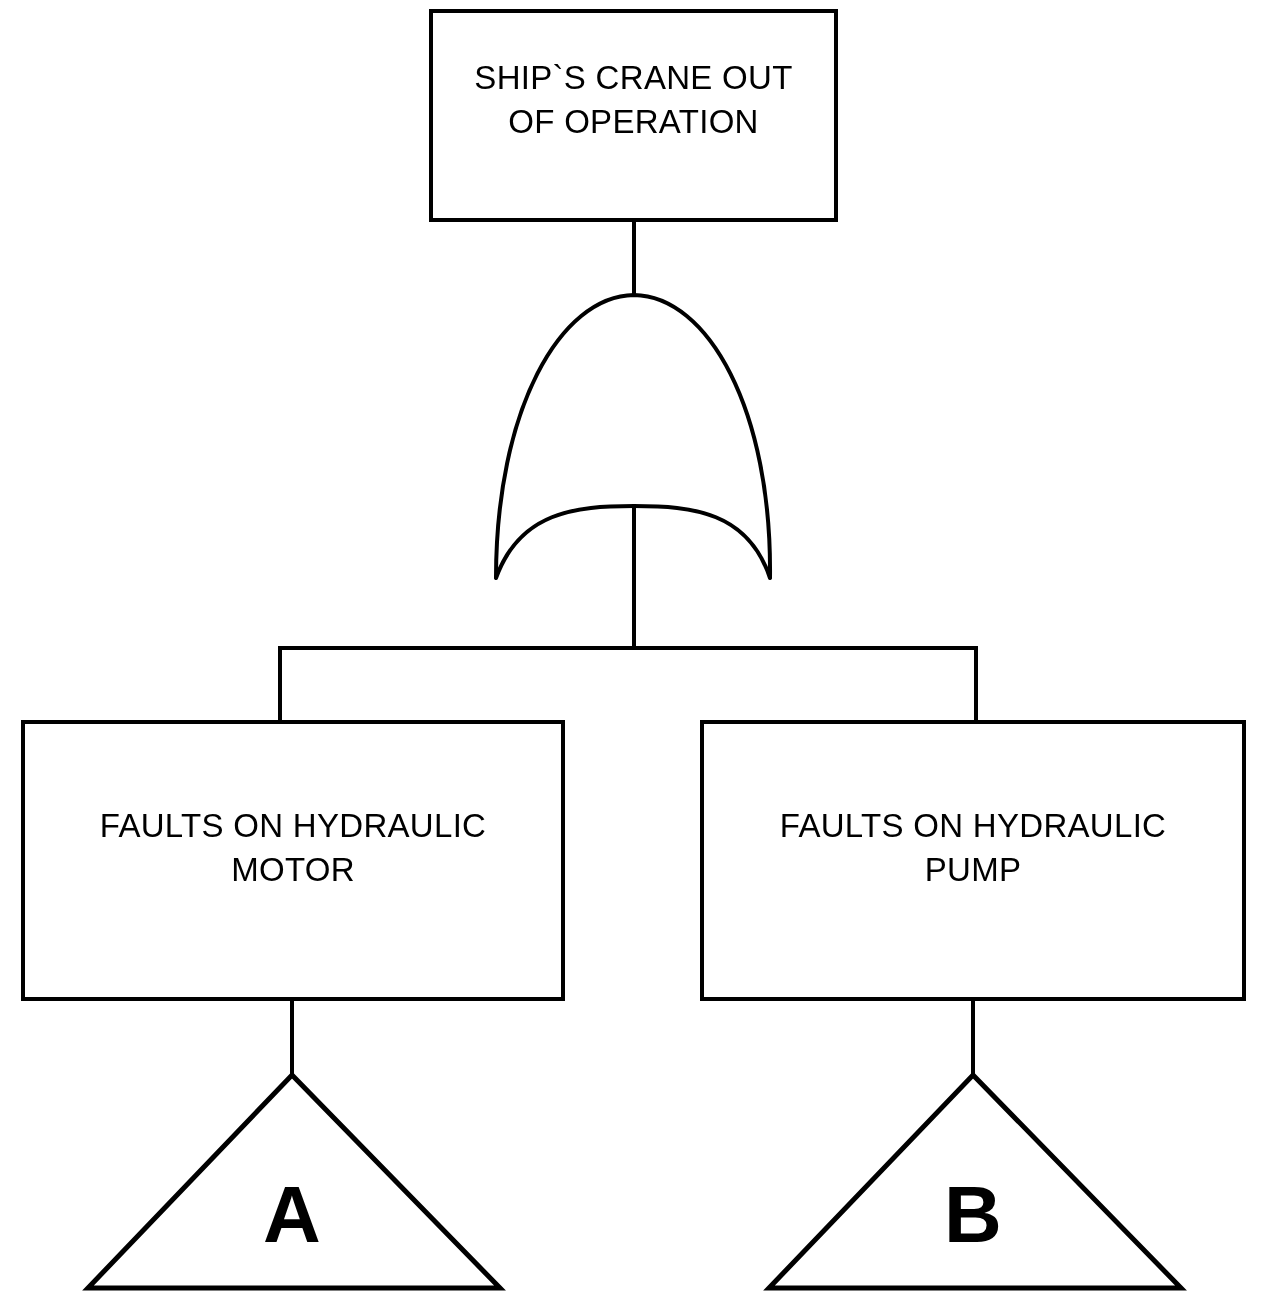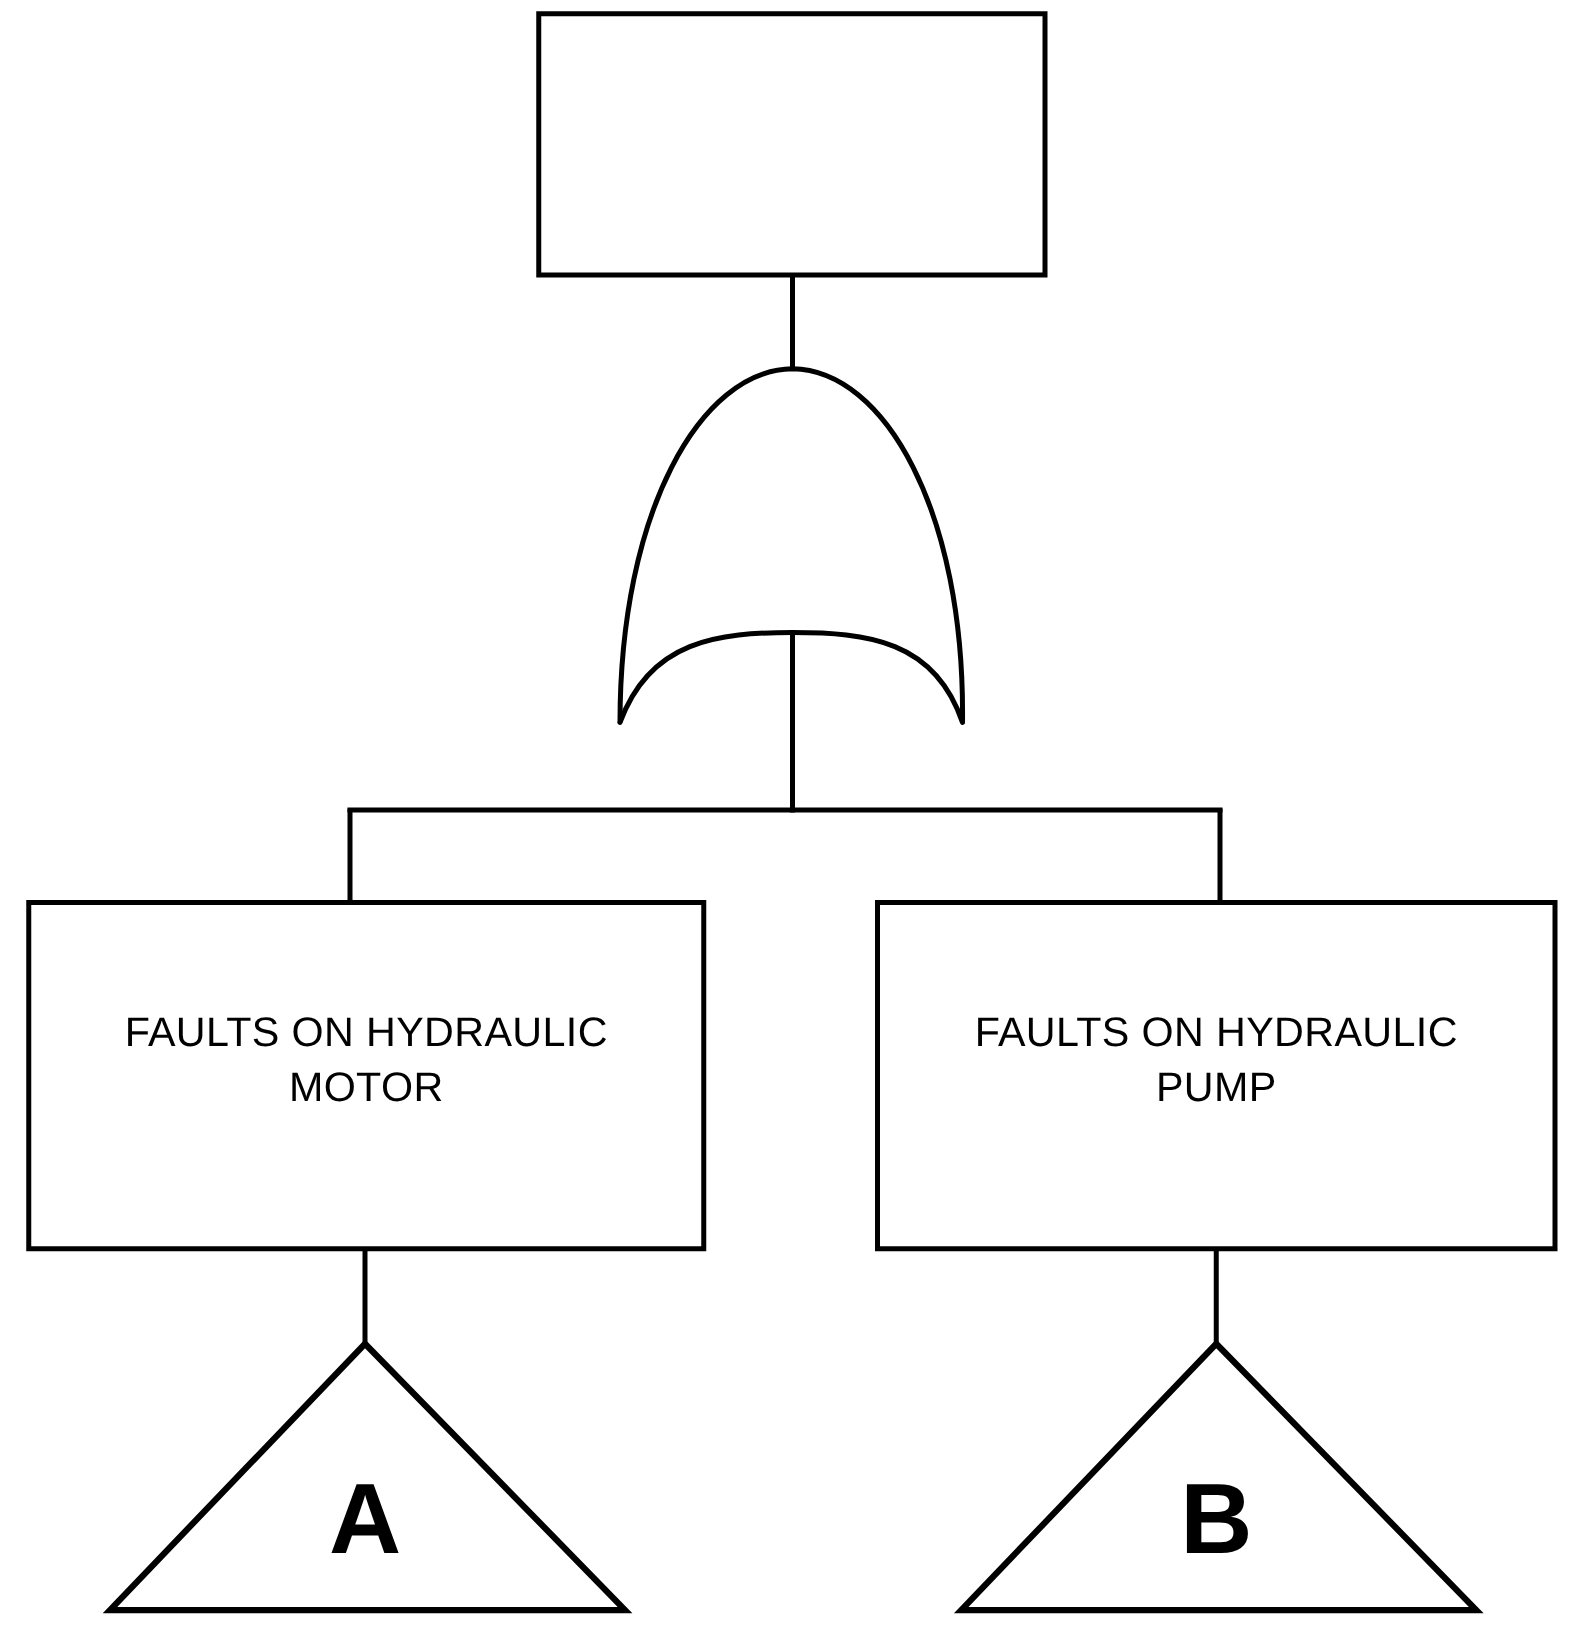--- a/index.html
+++ b/index.html
@@ -112,20 +112,22 @@
     <rect x="23" y="722" width="540" height="277" fill="#ffffff" stroke="#000000" stroke-width="4"></rect>
     <rect x="702" y="722" width="542" height="277" fill="#ffffff" stroke="#000000" stroke-width="4"></rect>
 
     <line x1="292" y1="999" x2="292" y2="1077" stroke="#000000" stroke-width="4" stroke-linecap="butt"></line>
     <line x1="973" y1="999" x2="973" y2="1077" stroke="#000000" stroke-width="4" stroke-linecap="butt"></line>
 
     <polygon points="292,1075 500,1288 88,1288" fill="#ffffff" stroke="#000000" stroke-width="5" stroke-linejoin="miter"></polygon>
     <polygon points="973,1075 1181,1288 769,1288" fill="#ffffff" stroke="#000000" stroke-width="5" stroke-linejoin="miter"></polygon>
   </svg>
 
+  <div class="evt-label" id="top-event-text">SHIP`S CRANE OUT
+OF OPERATION</div>
 
   <div class="evt-label" id="left-event-text">FAULTS ON HYDRAULIC
 MOTOR</div>
 
   <div class="evt-label" id="right-event-text">FAULTS ON HYDRAULIC
 PUMP</div>
 
   <div class="transfer-letter" id="transfer-a-letter">A</div>
 
   <div class="transfer-letter" id="transfer-b-letter">B</div>

